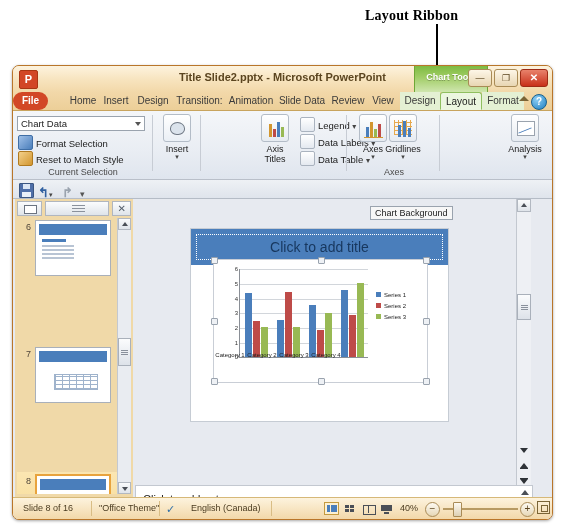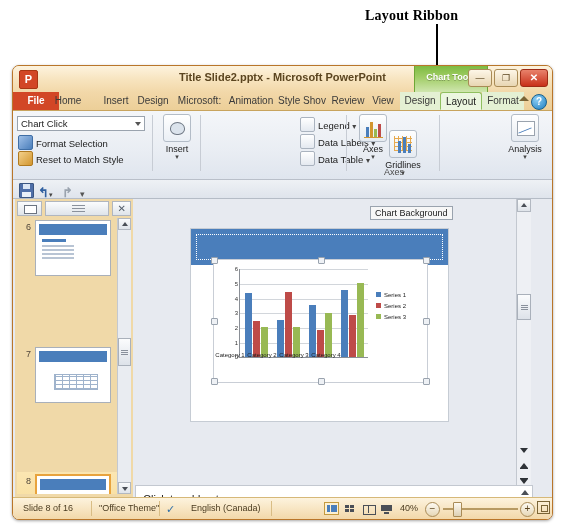--- a/index.html
+++ b/index.html
@@ -152,64 +152,75 @@
       <div class="winbtn">
           <i>❐</i>
         </div>
       <div class="winbtn close">
           <i>✕</i>
         </div>
     </div>
   </div>
 
   <div class="tabstrip">
-    <div class="tab file" style="left:0;width:46px;">File</div>
-    <div class="tab" style="left:36px;width:38px;">Home</div>
+    <div class="tab file" style="left:0;width:35px;border-radius:9px;">File</div>
+    <div class="tab" style="left:51px;width:38px;">Home</div>
     <div class="tab" style="left:86px;width:34px;">Insert</div>
     <div class="tab" style="left:120px;width:40px;">Design</div>
-    <div class="tab" style="left:160px;width:53px;">Microsoft:</div>
+    <div class="tab" style="left:160px;width:53px;">Transition:</div>
     <div class="tab" style="left:213px;width:50px;">Animation</div>
-    <div class="tab" style="left:263px;width:52px;">Style Shov</div>
+    <div class="tab" style="left:263px;width:52px;">Slide Data</div>
     <div class="tab" style="left:315px;width:40px;">Review</div>
     <div class="tab" style="left:355px;width:30px;">View</div>
     <div class="tab ctx" style="left:387px;width:40px;">Design</div>
     <div class="tab active" style="left:427px;width:42px;text-align:center;">Layout</div>
     <div class="tab ctx" style="left:469px;width:42px;">Format</div>
     <div class="help-caret"></div>
     <div class="help-circle">?</div>
   </div>
 
   <div class="ribbon">
 
     <div class="rgroup" style="left:0;width:140px;">
       <div class="selbox">
-        <span>Chart Click</span>
+        <span>Chart Data</span>
         <span class="car"></span>
       </div>
       <div class="smallcmd" style="top:24px;">
         <span class="ic" style="background:linear-gradient(135deg,#9fc0e8,#4a7ebb);border:1px solid #3f6ea6;"></span><span>Format Selection</span>
       </div>
       <div class="smallcmd" style="top:40px;">
         <span class="ic" style="background:linear-gradient(135deg,#f3d08a,#d2962f);border:1px solid #b07a20;"></span><span>Reset to Match Style</span>
       </div>
+      <div class="glabel">Current Selection</div>
       <div class="gsep" style="right:0;"></div>
     </div>
 
     <div class="rgroup" style="left:141px;width:47px;">
       <div class="bigbtn" style="left:0;">
         <div class="bi" style="background:linear-gradient(180deg,#fff,#eaeff5);">
           <div style="position:absolute;left:6px;top:7px;width:13px;height:11px;border:1px solid #6f7884;border-radius:50% 50% 45% 45%;background:#dbe3ec;"></div>
         </div>
         <span class="cap">Insert</span>
         <span class="dn">▾</span>
       </div>
       <div class="gsep" style="right:0;"></div>
     </div>
 
     <div class="rgroup" style="left:189px;width:145px;">
+      <div class="bigbtn" style="left:50px;">
+        <div class="bi">
+          <div class="gb" style="left:7px;height:13px;background:#d2962f;"></div>
+          <div class="gb" style="left:11px;height:8px;background:#be4b48;"></div>
+          <div class="gb" style="left:15px;height:15px;background:#4a7ebb;"></div>
+          <div class="gb" style="left:19px;height:10px;background:#98b954;"></div>
+        </div>
+        <span class="cap">Axis</span>
+        <span class="cap">Titles</span>
+      </div>
       <div class="mini" style="left:98px;top:6px;">
         <span class="mi"></span><span>Legend</span> <span class="dd">▾</span>
       </div>
       <div class="mini" style="left:98px;top:23px;">
         <span class="mi"></span><span>Data Labels</span> <span class="dd">▾</span>
       </div>
       <div class="mini" style="left:98px;top:40px;">
         <span class="mi"></span><span>Data Table</span> <span class="dd">▾</span>
       </div>
       <div class="gsep" style="right:0;"></div>
@@ -220,21 +231,21 @@
         <div class="bi">
           <div class="gb" style="left:6px;height:10px;background:#4a7ebb;"></div>
           <div class="gb" style="left:10px;height:15px;background:#d2962f;"></div>
           <div class="gb" style="left:14px;height:8px;background:#98b954;"></div>
           <div class="gb" style="left:18px;height:13px;background:#be4b48;"></div>
           <div style="position:absolute;left:4px;bottom:3px;width:19px;height:1px;background:#d2962f;"></div>
         </div>
         <span class="cap">Axes</span>
         <span class="dn">▾</span>
       </div>
-      <div class="bigbtn" style="left:32px;margin-top:16px;">
+      <div class="bigbtn" style="left:32px;">
         <div class="bi">
           <div style="position:absolute;left:4px;top:5px;width:18px;height:15px;background:repeating-linear-gradient(0deg,#e6a94e 0 1px,transparent 1px 4px),repeating-linear-gradient(90deg,#e6a94e 0 1px,transparent 1px 4px);"></div>
           <div class="gb" style="left:8px;height:12px;background:#4a7ebb;"></div>
           <div class="gb" style="left:13px;height:16px;background:#4a7ebb;"></div>
           <div class="gb" style="left:18px;height:9px;background:#4a7ebb;"></div>
         </div>
         <span class="cap">Gridlines</span>
         <span class="dn">▾</span>
       </div>
       <div class="glabel">Axes</div>
@@ -326,20 +337,21 @@
         </div>
       </div>
     </div>
 
     <div class="canvasarea">
       <div class="tooltip">Chart Background</div>
 
       <div class="slide">
         <div class="titleph">
           <div class="dash"></div>
+          <div class="txt">Click to add title</div>
         </div>
 
         <div class="chartobj">
           <div class="handle" style="left:-3px;top:-3px;"></div>
           <div class="handle" style="right:-3px;top:-3px;"></div>
           <div class="handle" style="left:-3px;bottom:-3px;"></div>
           <div class="handle" style="right:-3px;bottom:-3px;"></div>
           <div class="handle" style="left:50%;margin-left:-3px;top:-3px;"></div>
           <div class="handle" style="left:50%;margin-left:-3px;bottom:-3px;"></div>
           <div class="handle" style="left:-3px;top:50%;margin-top:-3px;"></div>

